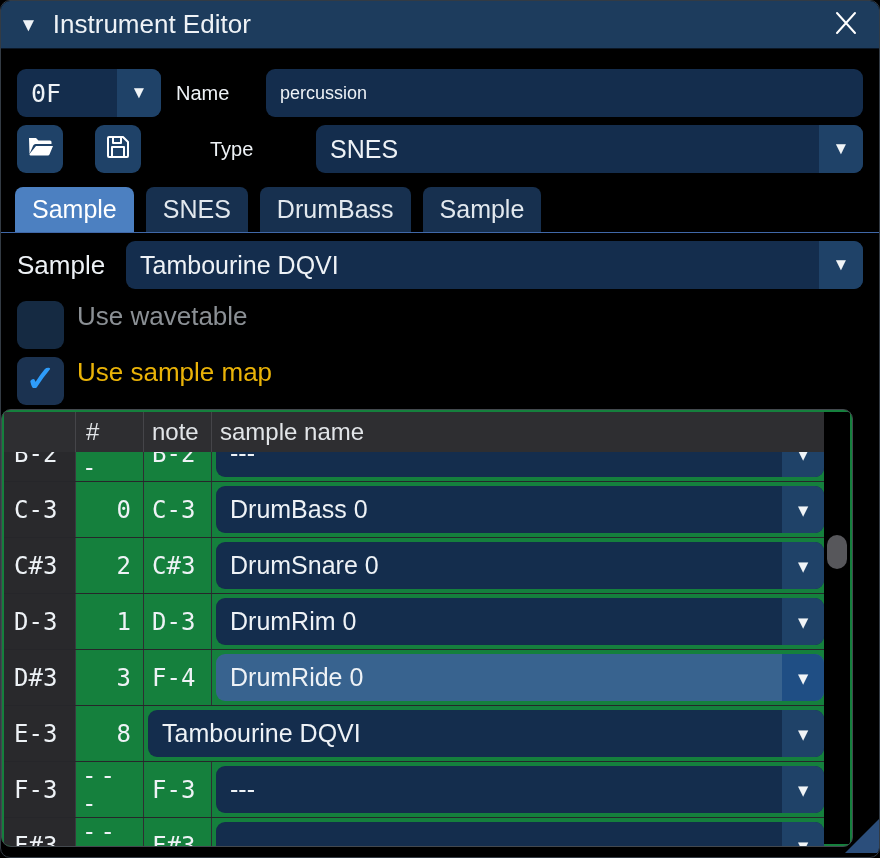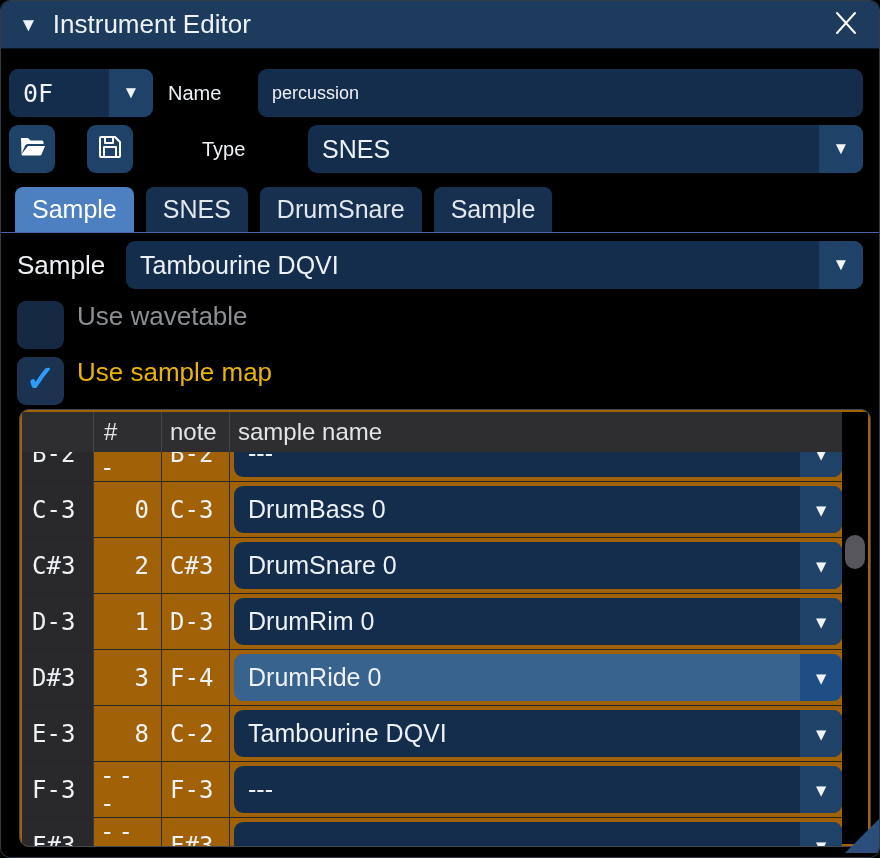--- a/index.html
+++ b/index.html
@@ -15,21 +15,21 @@
   
   .titlebar {
     height:48px; background:#1d3c5d; display:flex; align-items:center;
     padding:0 18px; gap:15px; border-bottom:1px solid #0b1624;
   }
   .collapse-icon { font-size:19px; color:#eef2f6; line-height:1; }
   .title { font-size:26px; color:#eef2f6; margin-right:auto; }
   .close-btn { width:30px; height:30px; display:flex; align-items:center; justify-content:center; }
 
   
-  .hrow { position:absolute; left:8px; right:16px; height:48px; display:flex; align-items:center; }
+  .hrow { position:absolute; left:16px; right:16px; height:48px; display:flex; align-items:center; }
   .row1 { top:68px; }
   .row2 { top:124px;gap:16px; }
 
   .combo { display:flex; height:48px; border-radius:9px; overflow:hidden; background:#142d4d; align-items:stretch; }
   .combo .combo-label { flex:1; display:flex; align-items:center; padding-left:14px; font-size:25px; color:#eef2f6; white-space:nowrap; overflow:hidden; }
   .combo .combo-arrow { width:44px; background:#1f4268; display:flex; align-items:center; justify-content:center; font-size:17px; color:#f0f4f7; }
 
   .inst-combo { width:144px; }
   .inst-combo .combo-label { font-family:"DejaVu Sans Mono", monospace; font-size:25px; }
 
@@ -67,22 +67,22 @@
     width:47px; height:48px; border-radius:9px; background:#152a42;
     display:flex; align-items:center; justify-content:center;
   }
   .checkbox.checked { background:#1b3250; }
   .checkmark { color:#2e9cfa; font-size:36px; font-weight:bold; line-height:1; transform:translateY(-2px); }
   .check-label { margin-left:13px; font-size:26px; color:#eab308; }
   .check-label.disabled { color:#8b9095; }
 
   
   .table {
-    position:absolute; top:408px; left:18px; width:852px; height:438px;
-    border:1px solid #43484e; border-radius:10px; background:#a16207; overflow:hidden;
+    position:absolute; top:408px; left:0; width:852px; height:438px;
+    border:1px solid #43484e; border-radius:10px; background:#15803d; overflow:hidden;
   }
   .rows { position:absolute; top:2px; left:2px; width:822px; padding-top:14px; z-index:1; }
   .mrow { height:56px; display:flex; align-items:stretch; border-bottom:1px solid #26262a; }
   .cell { display:flex; align-items:center; font-family:"DejaVu Sans Mono", monospace; font-size:24px; color:#eef2f6; border-right:1px solid #2e2e32; }
   .cell-key { width:72px; background:#29292c; padding-left:10px; border-right:1px solid #3a3a3e; }
   .cell-num { width:68px; justify-content:flex-end; padding-right:12px; }
   .mrow.num-dash .cell-num { justify-content:flex-start; padding-left:6px; letter-spacing:4px; }
   .cell-note { width:68px; padding-left:8px; }
   .cell-sample { flex:1; border-right:none; padding:0 2px 0 4px; }
   .cell-sample .combo { flex:1; height:47px; }
@@ -163,21 +163,21 @@
 
       <div class="tab active">
         <span>Sample</span>
       </div>
 
       <div class="tab">
         <span>SNES</span>
       </div>
 
       <div class="tab">
-        <span>DrumSnare</span>
+        <span>DrumBass</span>
       </div>
 
       <div class="tab">
         <span>Sample</span>
       </div>
 
   </div>
   <div class="tab-underline"></div>
 
   <div class="sample-row">
@@ -258,21 +258,20 @@
             <div class="combo">
               <span class="combo-label">DrumRide 0</span>
               <span class="combo-arrow">▼</span>
             </div>
           </div>
         </div>
 
         <div class="mrow">
           <div class="cell cell-key">E-3</div>
           <div class="cell cell-num">8</div>
-          <div class="cell cell-note">C-2</div>
           <div class="cell cell-sample">
             <div class="combo">
               <span class="combo-label">Tambourine DQVI</span>
               <span class="combo-arrow">▼</span>
             </div>
           </div>
         </div>
 
         <div class="mrow num-dash">
           <div class="cell cell-key">F-3</div>

